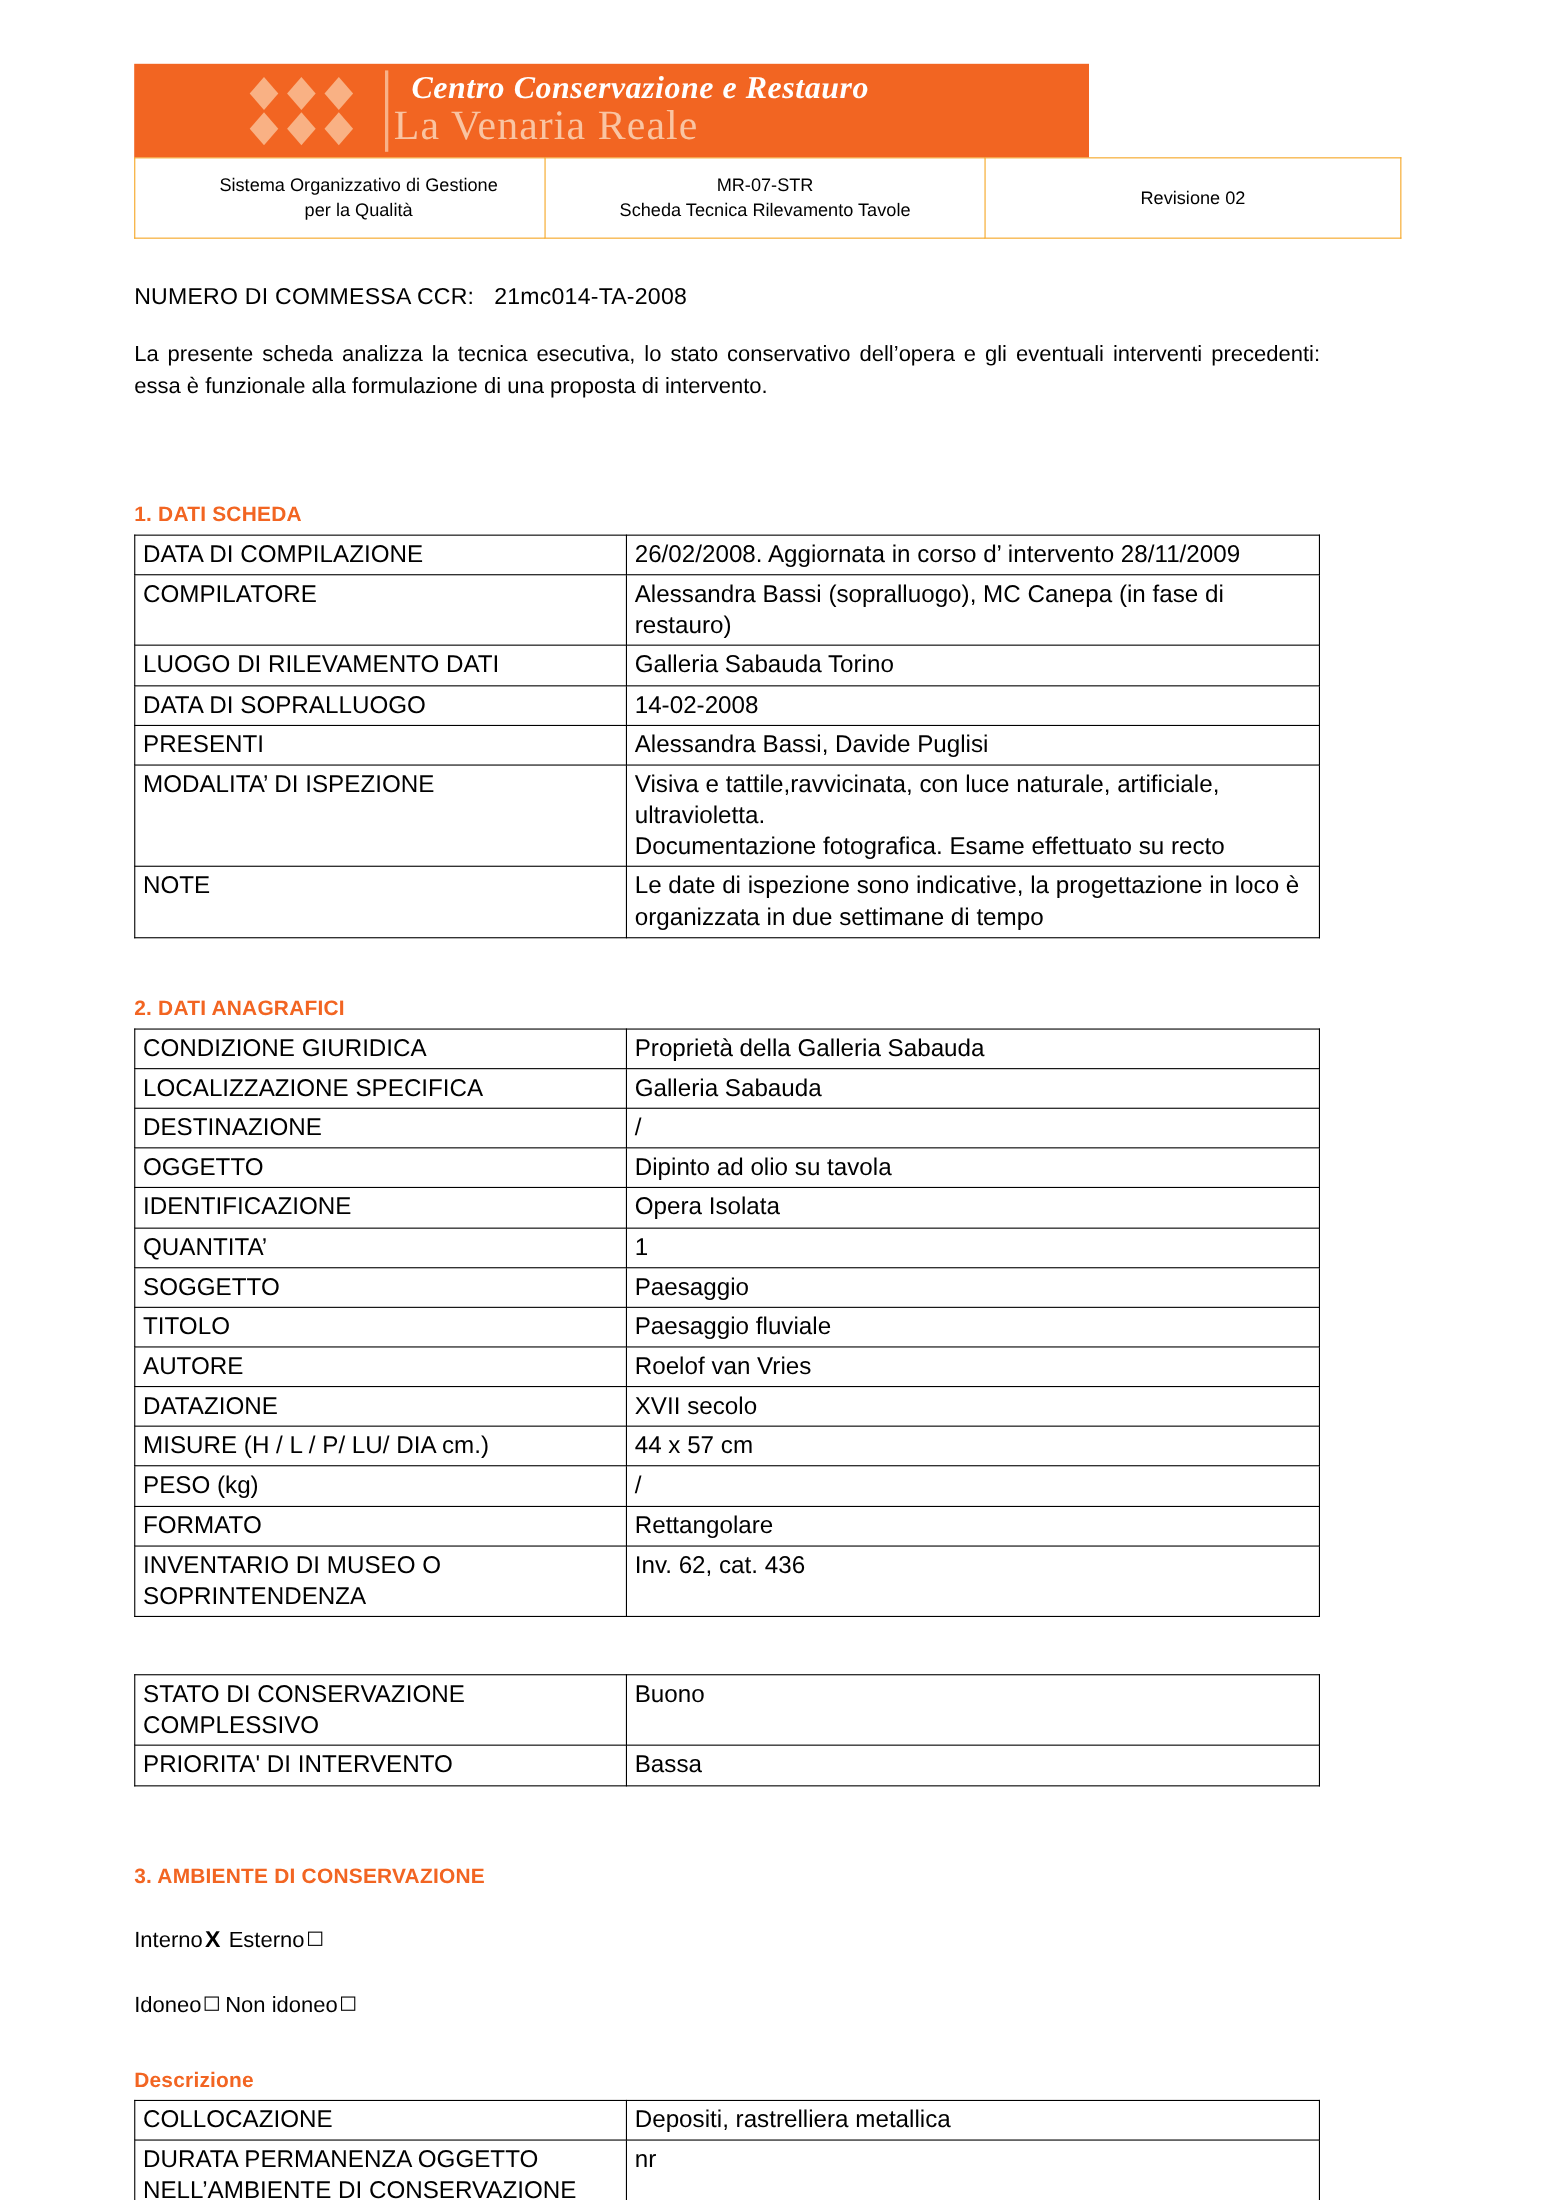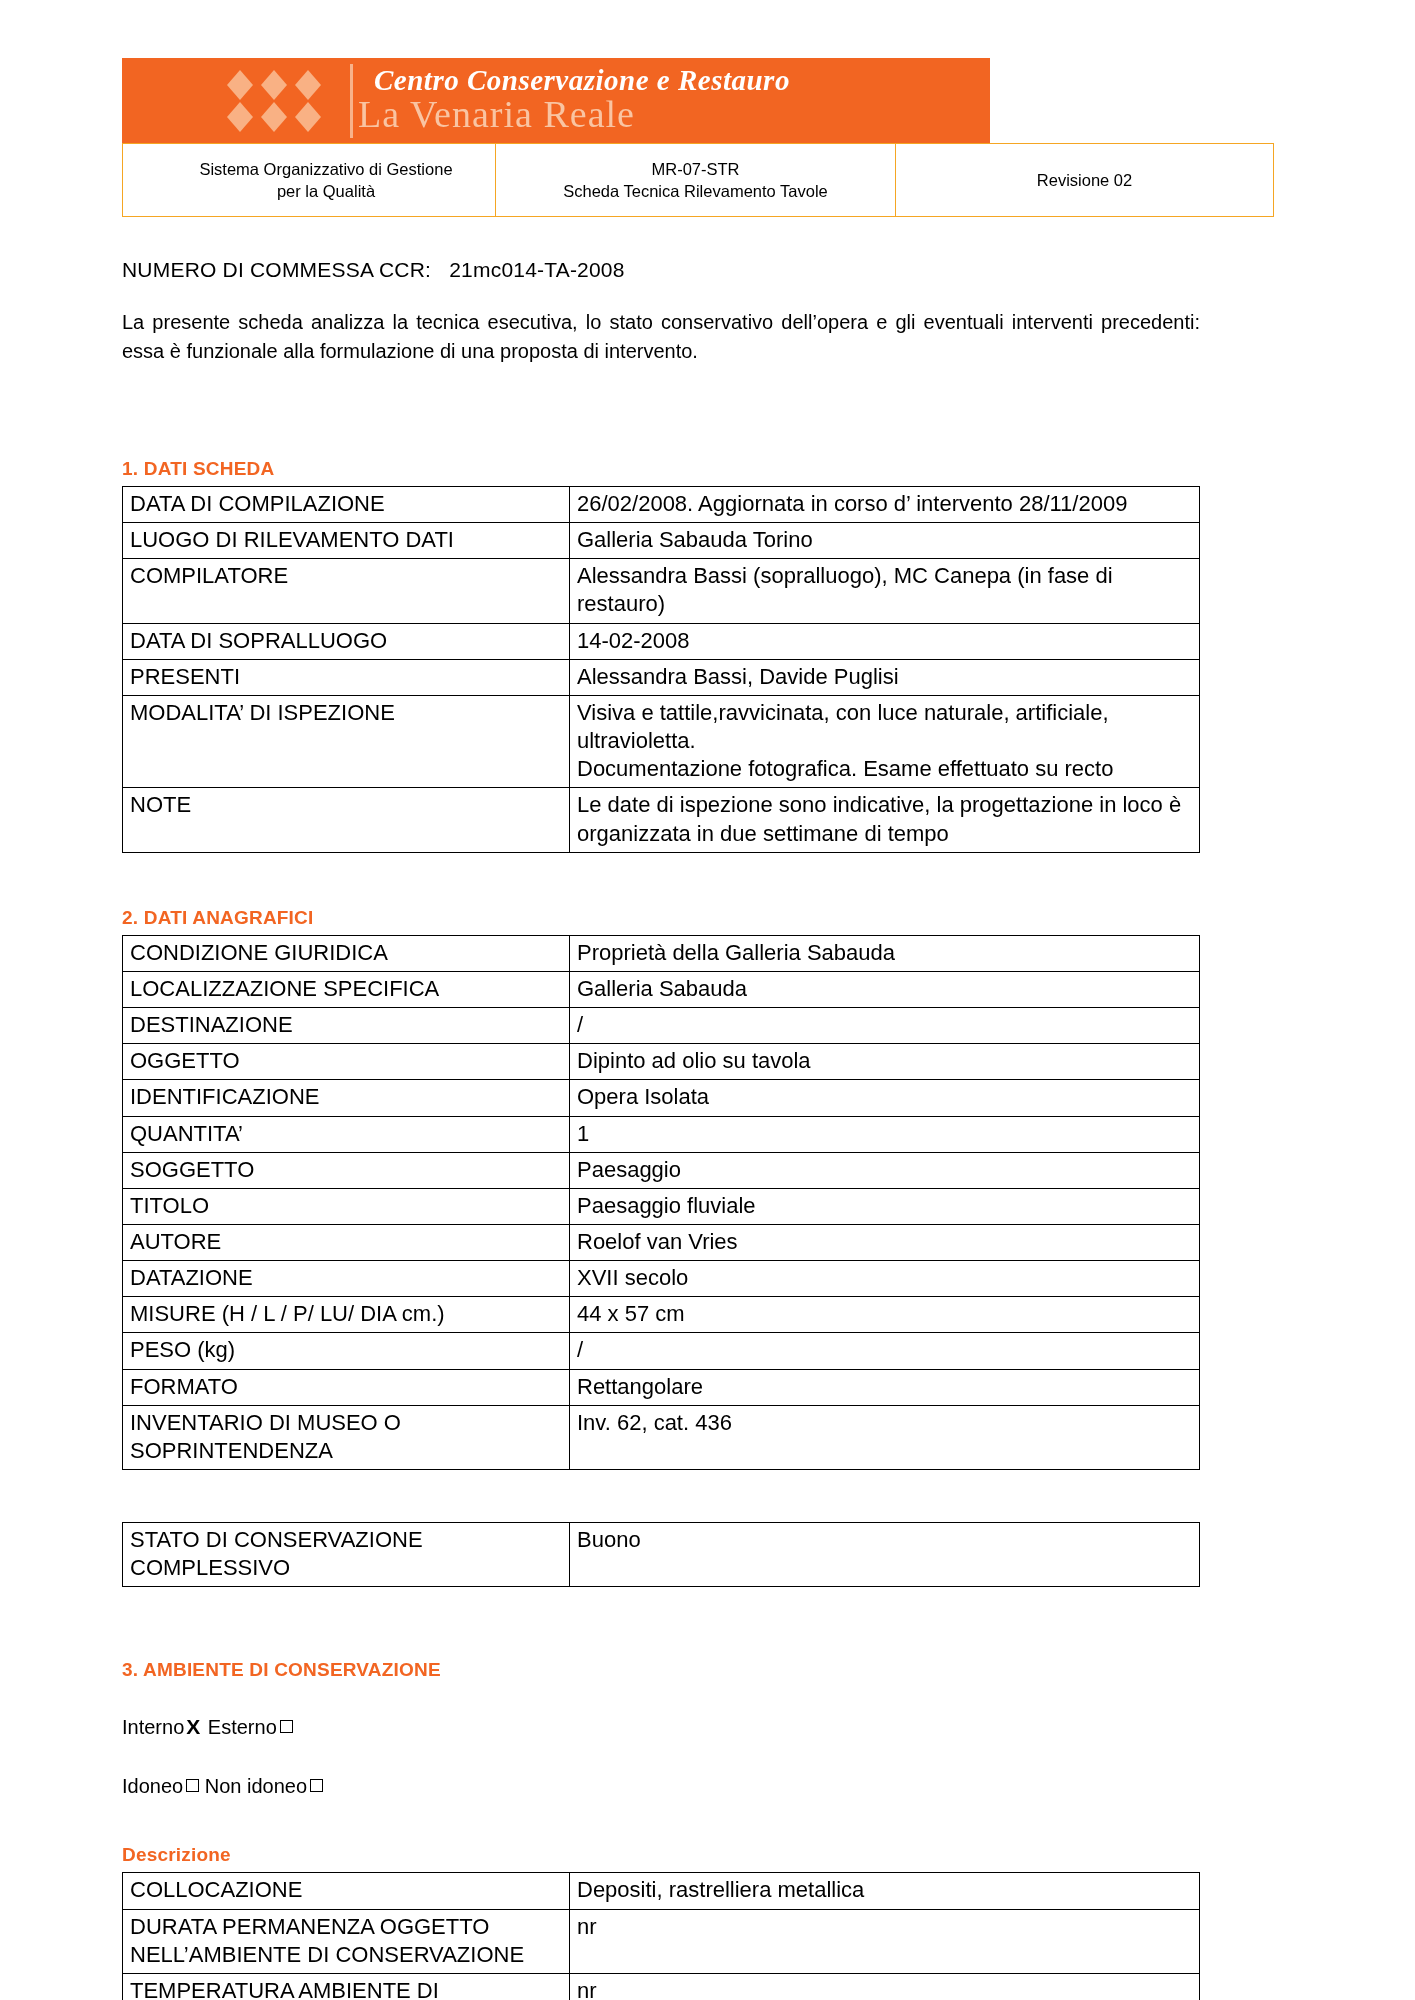--- a/index.html
+++ b/index.html
@@ -196,28 +196,28 @@
     <div class="intro">La presente scheda analizza la tecnica esecutiva, lo stato conservativo dell’opera e gli eventuali interventi precedenti: essa è funzionale alla formulazione di una proposta di intervento.</div>
 
     <div class="sect sect-1">1.  DATI SCHEDA</div>
     <table class="data">
       <tbody>
           <tr>
         <td class="k">DATA DI COMPILAZIONE</td>
         <td>26/02/2008. Aggiornata in corso d’ intervento 28/11/2009</td>
       </tr>
       <tr>
+        <td class="k">COMPILATORE</td>
+        <td>Alessandra Bassi (sopralluogo), MC Canepa (in fase di restauro)</td>
+      </tr>
+      <tr>
         <td class="k">LUOGO DI RILEVAMENTO DATI</td>
         <td>Galleria Sabauda Torino</td>
       </tr>
       <tr>
-        <td class="k">COMPILATORE</td>
-        <td>Alessandra Bassi (sopralluogo), MC Canepa (in fase di restauro)</td>
-      </tr>
-      <tr>
         <td class="k">DATA DI SOPRALLUOGO</td>
         <td>14-02-2008</td>
       </tr>
       <tr>
         <td class="k">PRESENTI</td>
         <td>Alessandra Bassi, Davide Puglisi</td>
       </tr>
       <tr>
         <td class="k">MODALITA’ DI ISPEZIONE</td>
         <td>Visiva e tattile,ravvicinata, con luce naturale, artificiale, ultravioletta.<br>Documentazione fotografica. Esame effettuato su recto</td>
@@ -290,20 +290,24 @@
       </tr>
     </tbody>
       </table>
 
     <div class="spacer-tbl"></div>
     <table class="data">
       <tbody>
           <tr>
         <td class="k tall2">STATO DI CONSERVAZIONE COMPLESSIVO</td>
         <td class="tall2">Buono</td>
+      </tr>
+      <tr>
+        <td class="k">PRIORITA' DI INTERVENTO</td>
+        <td>Bassa</td>
       </tr>
     </tbody>
       </table>
 
     <div class="sect sect-3">3. AMBIENTE DI CONSERVAZIONE</div>
 
     <div class="chk-line">
       <span>Interno</span><span class="bigx">X</span>
       <span>Esterno</span><span class="box"></span>
     </div>

